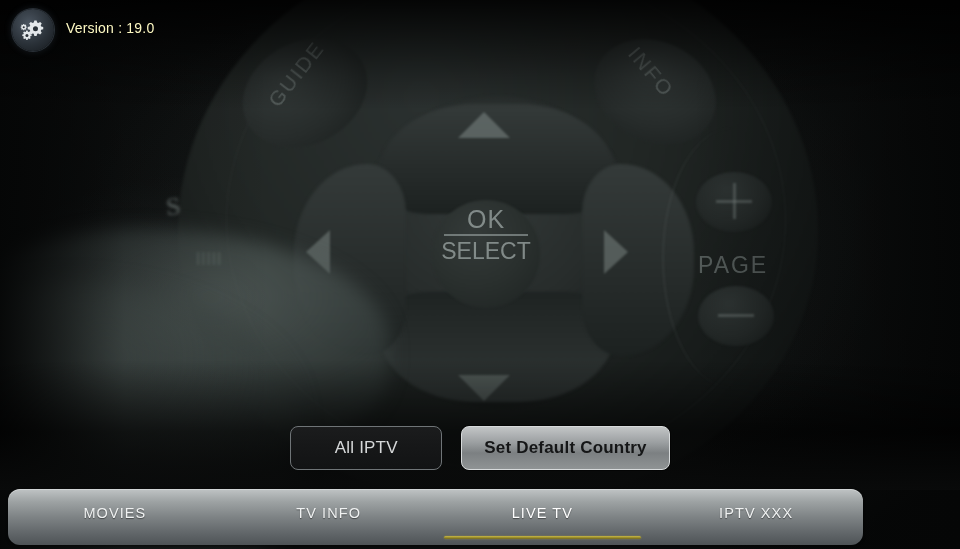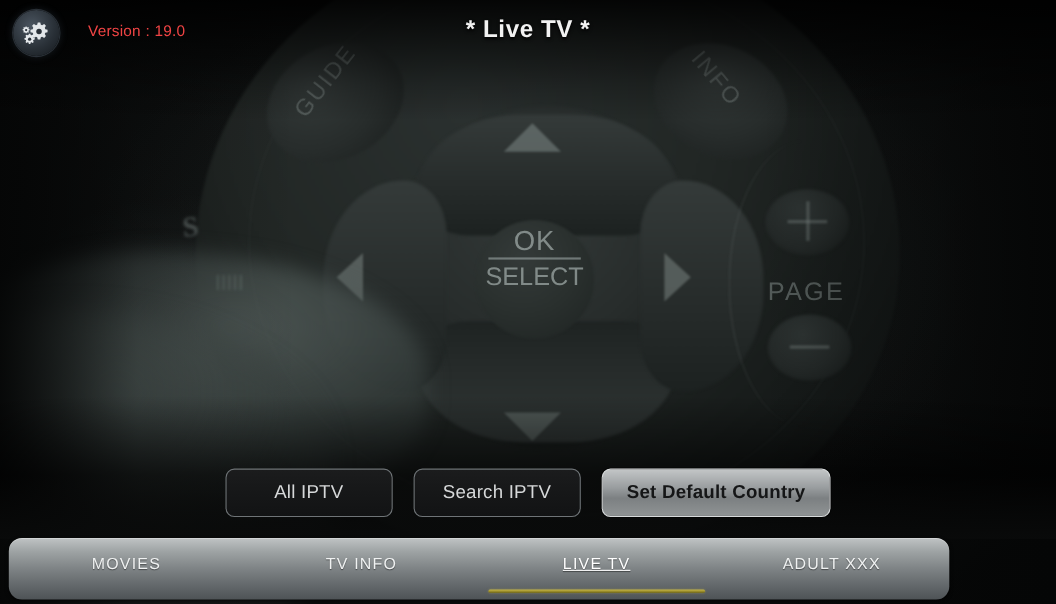--- a/index.html
+++ b/index.html
@@ -172,22 +172,22 @@
 
   
   #top-bar { position:absolute; left:0; top:0; width:960px; height:58px; z-index:10; }
   #settings-icon {
     position:absolute; left:12px; top:9px; width:42px; height:42px; border-radius:50%;
     background:radial-gradient(circle at 40% 35%, #4b5560 0%, #2a3138 55%, #14181c 100%);
     box-shadow:0 0 0 1px rgba(150,170,190,0.22), 0 0 9px rgba(120,150,180,0.20);
     display:flex; align-items:center; justify-content:center;
   }
   #version-text {
-    position:absolute; left:80px; top:20px;
-    font-size:14px; color:#ef4444; letter-spacing:.2px;
+    position:absolute; left:66px; top:20px;
+    font-size:14px; color:#fef9c3; letter-spacing:.2px;
   }
   #page-title {
     position:absolute; left:0; top:14px; width:960px; text-align:center;
     font-size:22px; font-weight:bold; color:#f2f2f2;
     text-shadow:0 1px 3px rgba(0,0,0,0.95);
     letter-spacing:.5px;
   }
 
   
   #action-row {
@@ -223,21 +223,21 @@
     display:flex; overflow:hidden;justify-content:flex-end;
   }
   .nav-tab {
     flex:1; position:relative;
     display:flex; align-items:center; justify-content:center;
     font-size:14.5px; letter-spacing:1.1px; cursor:pointer;
     color:#f0f2f2;
     text-shadow:0 1px 1px rgba(0,0,0,0.45);
     padding-bottom:8px;
   }
-  .nav-tab.active { color:#ffffff;text-decoration:underline; }
+  .nav-tab.active { color:#ffffff; }
   .nav-underline {
     position:absolute; left:8px; right:8px; bottom:6px; height:3px;
     border-radius:2px;
     background:linear-gradient(180deg,#c9b94a 0%, #9a8c2a 55%, #6f6620 100%);
     box-shadow:0 0 2px rgba(190,175,70,0.5);
   }
 </style>
 </head>
 <body>
 
@@ -297,36 +297,34 @@
         <circle cx="17.47" cy="13.73" r="2.5" fill="#2a3138"></circle>
         <path d="M9.6 15.6l.33 1.23.69.29 1.11-.63.96.96-.63 1.11.29.69 1.23.33v1.36l-1.23.33-.29.69.63 1.11-.96.96-1.11-.63-.69.29-.33 1.23H8.24l-.33-1.23-.69-.29-1.11.63-.96-.96.63-1.11-.29-.69-1.23-.33v-1.36l1.23-.33.29-.69-.63-1.11.96-.96 1.11.63.69-.29.33-1.23z"></path>
         <circle cx="8.92" cy="20.57" r="1.5" fill="#2a3138"></circle>
         <path d="M6.2 9.0l.22.83.47.2.75-.43.65.65-.43.75.2.47.83.22v.92l-.83.22-.2.47.43.75-.65.65-.75-.43-.47.2-.22.83h-.92l-.22-.83-.47-.2-.75.43-.65-.65.43-.75-.2-.47-.83-.22v-.92l.83-.22.2-.47-.43-.75.65-.65.75.43.47-.2.22-.83z"></path>
         <circle cx="5.74" cy="12.35" r="1.02" fill="#2a3138"></circle>
       </g>
     </svg>
   </div>
 
   <div id="version-text">Version : 19.0</div>
-  <div id="page-title">* Live TV *</div>
 </div>
 
 <div id="action-row">
   <div class="action-btn normal">All IPTV</div>
-  <div class="action-btn normal">Search IPTV</div>
   <div class="action-btn focused">Set Default Country</div>
 </div>
 
 <div id="bottom-nav">
   <div class="nav-tab">
     <span>MOVIES</span>
   </div>
   <div class="nav-tab">
     <span>TV INFO</span>
   </div>
   <div class="nav-tab active">
     <span>LIVE TV</span>
     <span class="nav-underline"></span>
   </div>
   <div class="nav-tab">
-    <span>ADULT XXX</span>
+    <span>IPTV XXX</span>
   </div>
 </div>
 
 </body></html>

